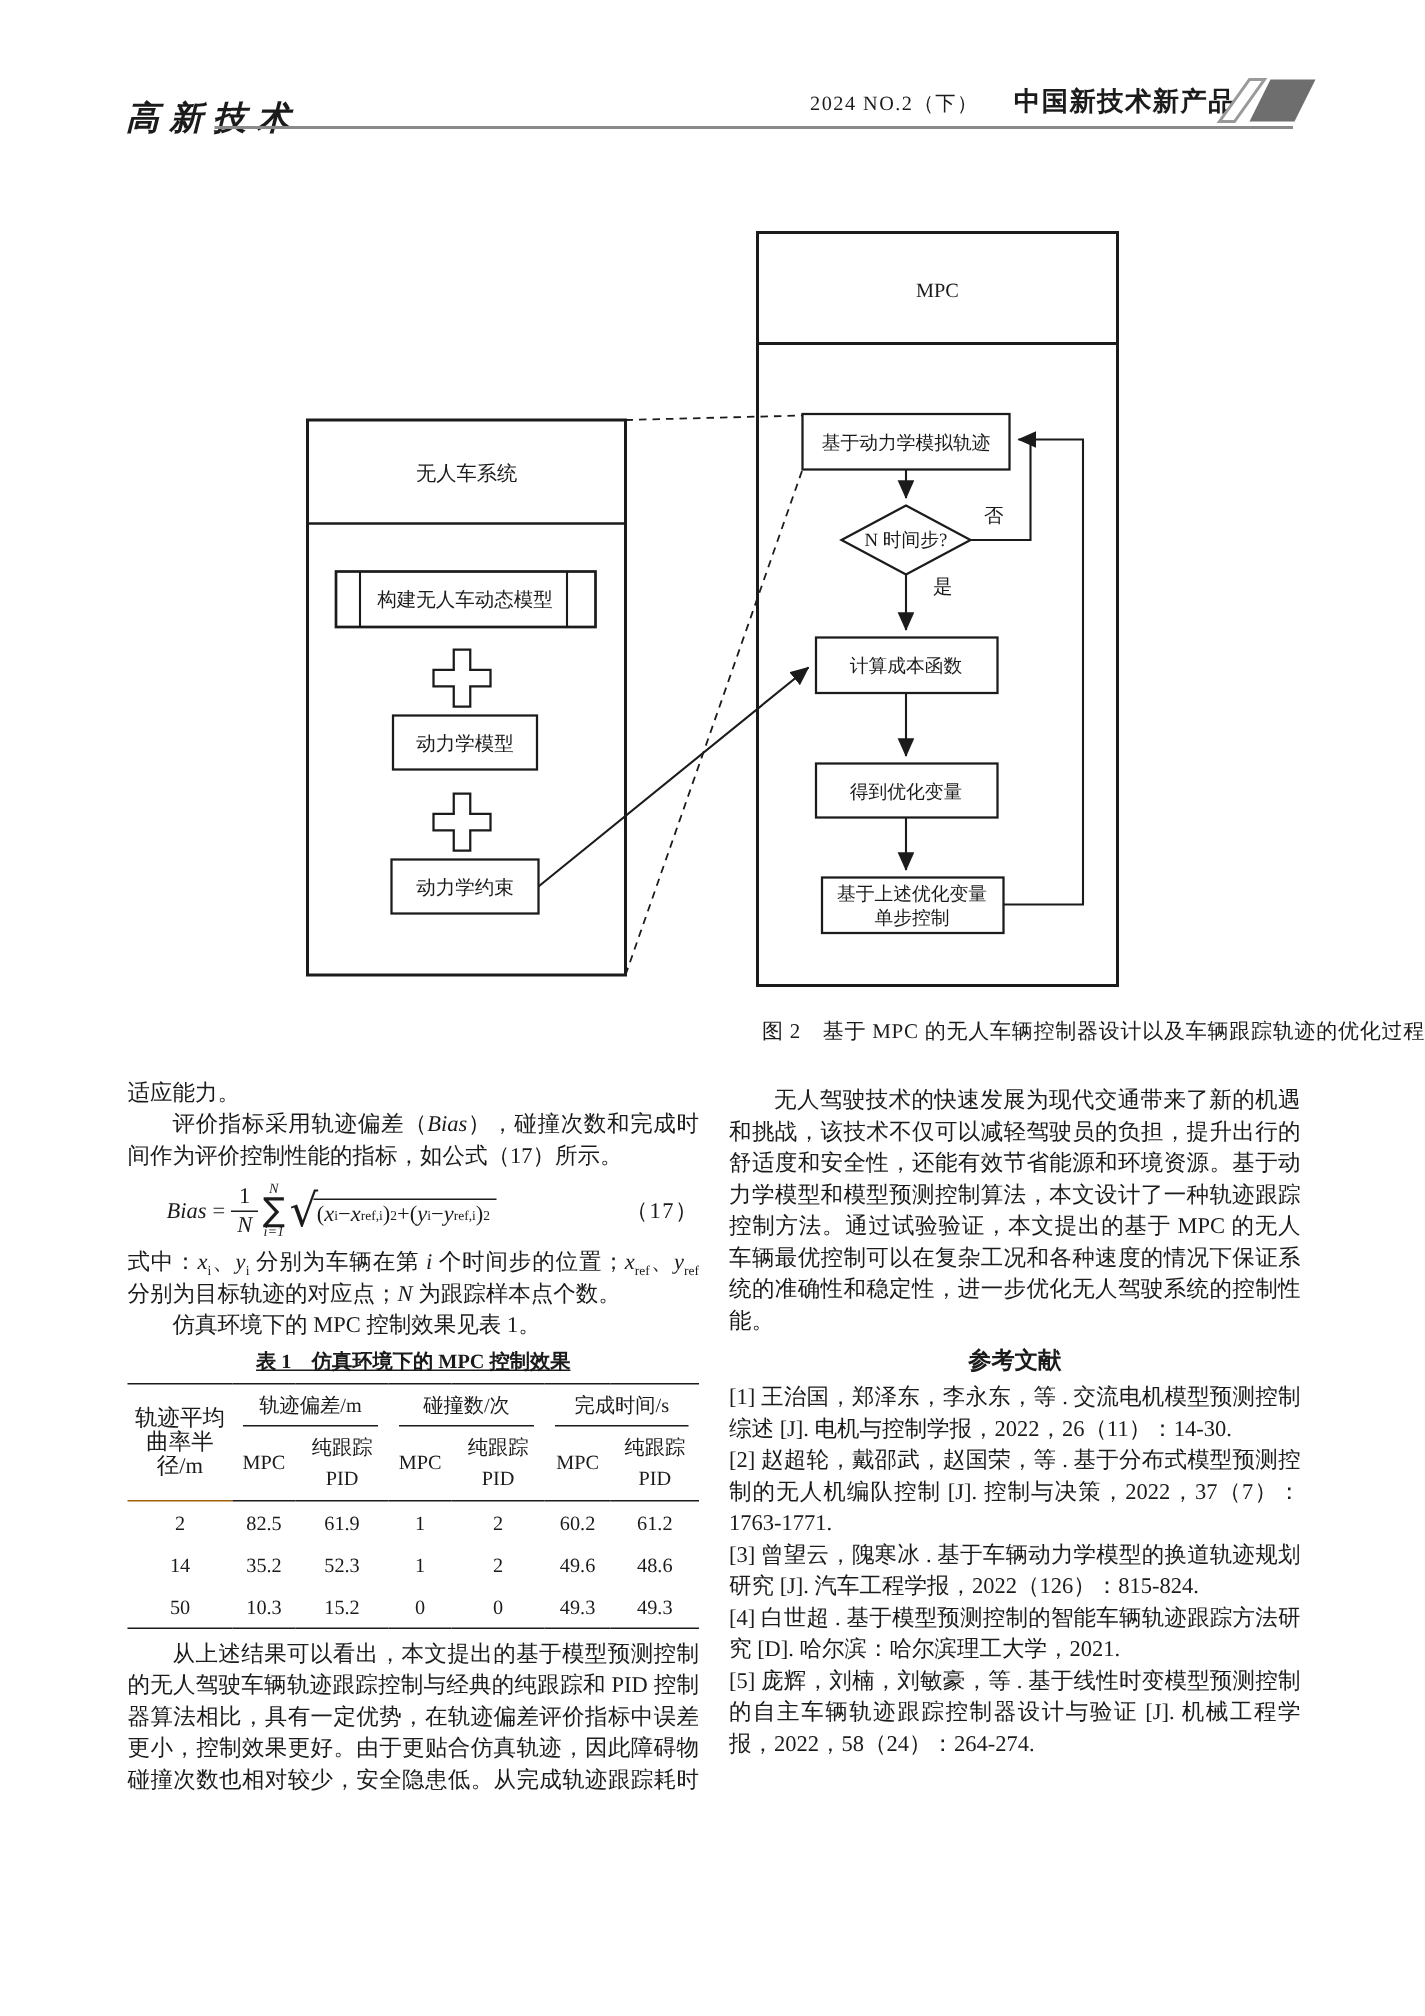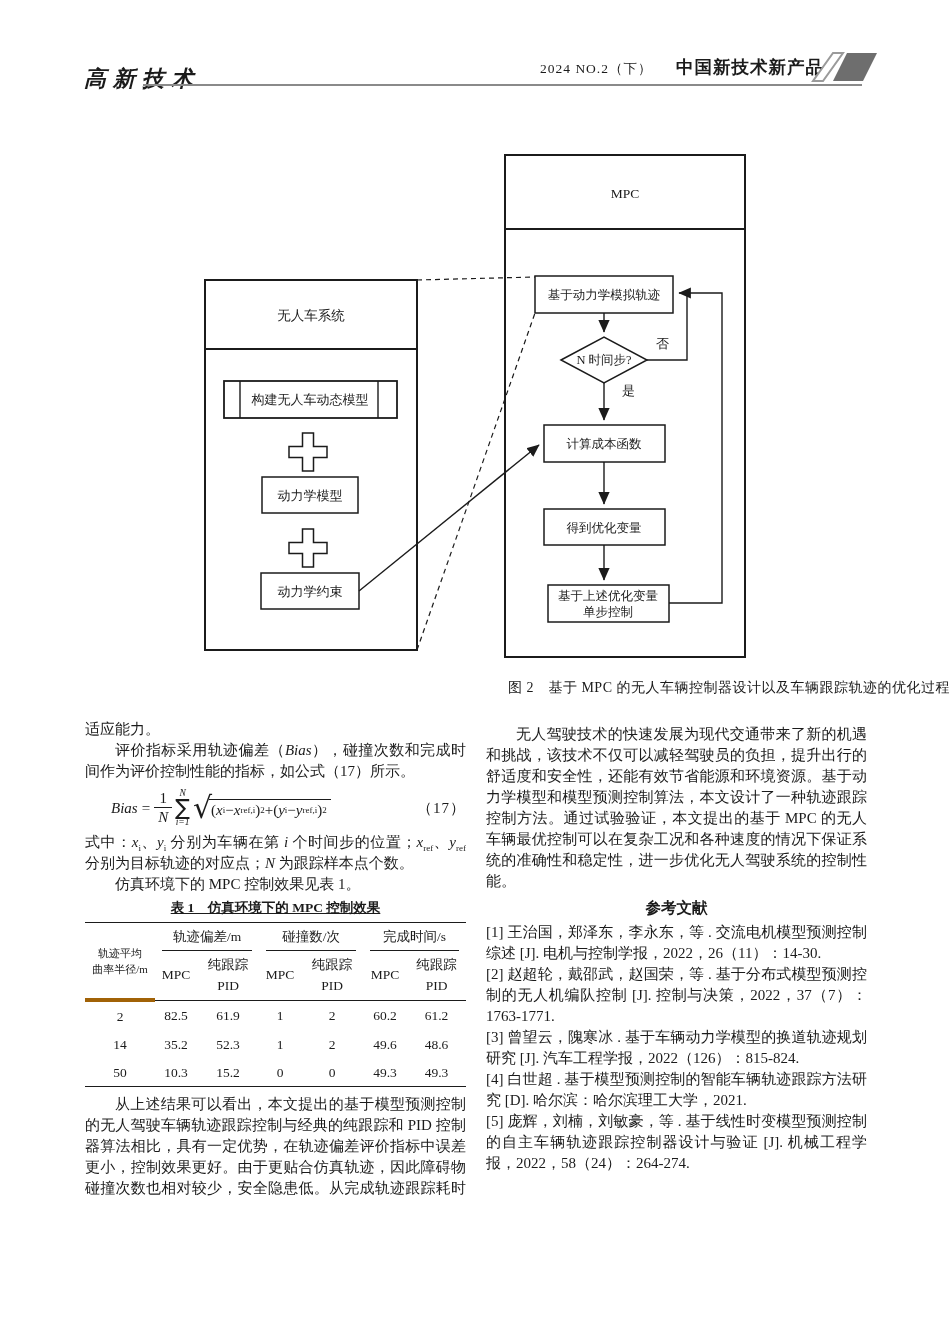--- a/index.html
+++ b/index.html
@@ -52,21 +52,21 @@
   .radicand { border-top:1.3px solid #1b1b1b; padding:3px 4px 0 2px; margin-left:-3px;
               display:inline-flex; align-items:center; white-space:nowrap; }
   .eqno { margin-left:auto; letter-spacing:1px; }
 
   
   .tbl-title { text-align:center; font-size:13.5px; font-weight:bold; margin:2px 0 4px 0;text-decoration:underline; }
   table.results { border-collapse:collapse; width:381px; table-layout:fixed;
                   border-top:1.6px solid #1b1b1b; border-bottom:1.6px solid #1b1b1b;
                   font-size:13.5px; }
   table.results th, table.results td { font-weight:normal; text-align:center; padding:1px 0; }
-  th.rowhead { font-size:11px; line-height:16px; border-bottom:4px solid #a16207; }
+  th.rowhead { font-size:15px; line-height:16px; border-bottom:1px solid #a16207; }
   tr.grouprow th { padding-top:3px; }
   .grp { display:block; border-bottom:1px solid #1b1b1b; padding-bottom:3px; margin:0 7px; }
   tr.subrow th { border-bottom:1px solid #1b1b1b; padding:2px 0 4px 0; }
   tr.datarow td { padding:4px 0 3px 0; }
 
   .discussion { margin-top:7px; }
 
   
   .page-number { position:absolute; left:770px; top:1284px; width:100px; text-align:center;
                  font-size:15px; font-weight:bold; letter-spacing:1px; }

